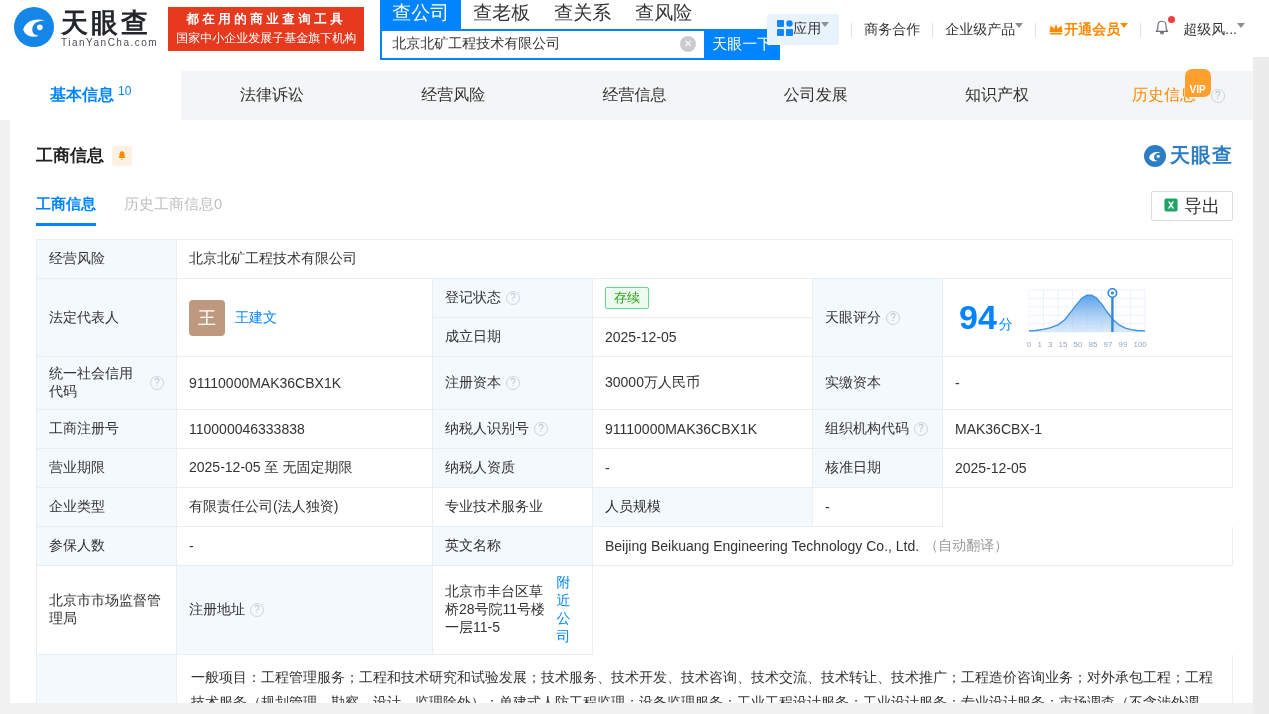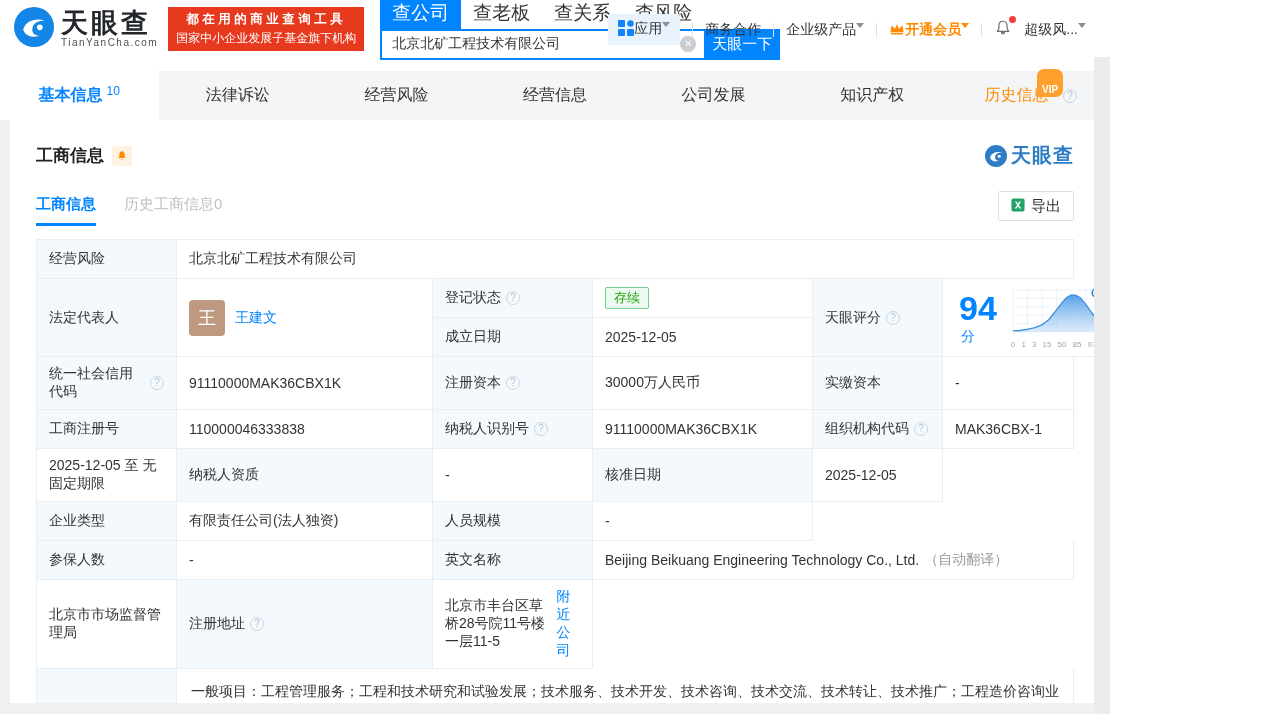--- a/index.html
+++ b/index.html
@@ -1,17 +1,17 @@
 <!DOCTYPE html>
 <html><head>
 <meta charset="utf-8">
 <style>
   * { margin:0; padding:0; box-sizing:border-box; }
   body { font-family:"Liberation Sans","DejaVu Sans",sans-serif; background:#fff; }
-  .page { position:relative; width:1110px; height:714px; background:#fff; overflow:hidden; }
+  .page { position:relative; width:1269px; height:714px; background:#fff; overflow:hidden; }
 
   
   .topbar { height:57px; display:flex; align-items:center; padding-left:14px; position:relative; }
   .logo { display:flex; align-items:center; gap:7px; cursor:pointer; }
   .logo-text .cn { font-size:27px; font-weight:bold; color:#23272c; letter-spacing:3px; line-height:1.05; }
   .logo-text .en { font-size:10px; color:#4a4f55; letter-spacing:1.5px; }
   .promo { background:#e7391e; color:#fff; margin-left:10px; padding:4px 8px; text-align:center; }
   .promo .l1 { font-size:12.5px; font-weight:bold; letter-spacing:3.5px; }
   .promo .l2 { font-size:12px; margin-top:2px; }
 
@@ -53,21 +53,21 @@
   .section-head { display:flex; align-items:center; }
   .section-title { font-size:17px; font-weight:bold; color:#222; }
   .bell-badge { width:20px; height:20px; background:#fdf2e2; border-radius:3px; margin-left:8px; display:flex; align-items:center; justify-content:center; }
   .watermark { margin-left:auto; display:flex; align-items:center; gap:4px; }
   .watermark .wm-text { font-size:20px; font-weight:bold; color:#2d7dc5; letter-spacing:1px; }
 
   .subtab-row { display:flex; align-items:center; margin-top:22px; }
   .subtab { font-size:15px; color:#c0c0c0; margin-right:28px; padding-bottom:12px; position:relative; cursor:pointer; }
   .subtab.active { color:#0084ff; font-weight:bold; }
   .subtab.active::after { content:""; position:absolute; bottom:0; left:0; right:0; height:3px; background:#0084ff; }
-  .export-btn { margin-left:auto; display:flex; align-items:center; gap:6px; border:1px solid #ddd; border-radius:2px; background:#fff; height:30px; padding:0 12px; font-size:15px; color:#333; cursor:pointer; margin-bottom:8px; font-family:inherit; }
+  .export-btn { margin-left:auto; display:flex; align-items:center; gap:6px; border:1px solid #ddd; border-radius:2px; background:#fff; height:30px; padding:0 12px; font-size:18px; color:#333; cursor:pointer; margin-bottom:8px; font-family:inherit; }
 
   
   .info-table { margin-top:10px; border-top:1px solid #e9eef3; border-left:1px solid #e9eef3; font-size:14px; color:#333; }
   .row { display:grid; }
   .r-std { grid-template-columns:140px 256px 160px 220px 130px 1fr; }
   .r1  { grid-template-columns:140px 1fr; }
   .r2  { grid-template-columns:140px 256px 380px 130px 1fr; }
   .r78 { grid-template-columns:140px 256px 160px 1fr; }
   .r9  { grid-template-columns:140px 1fr; }
   .c { border-right:1px solid #e9eef3; border-bottom:1px solid #e9eef3; padding:8px 12px; display:flex; align-items:center; gap:5px; min-height:39px; }
@@ -370,20 +370,23 @@
         <div class="c lbl">
             <span>组织机构代码</span>
             <span class="help">?</span>
           </div>
         <div class="c">
             <span>MAK36CBX-1</span>
           </div>
       </div>
 
       <div class="row r-std">
+        <div class="c lbl">
+            <span>营业期限</span>
+          </div>
         <div class="c">
             <span>2025-12-05 至 无固定期限</span>
           </div>
         <div class="c lbl">
             <span>纳税人资质</span>
           </div>
         <div class="c">
             <span>-</span>
           </div>
         <div class="c lbl">
@@ -393,20 +396,23 @@
             <span>2025-12-05</span>
           </div>
       </div>
 
       <div class="row r-std">
         <div class="c lbl">
             <span>企业类型</span>
           </div>
         <div class="c">
             <span>有限责任公司(法人独资)</span>
+          </div>
+        <div class="c">
+            <span>专业技术服务业</span>
           </div>
         <div class="c lbl">
             <span>人员规模</span>
           </div>
         <div class="c">
             <span>-</span>
           </div>
       </div>
 
       <div class="row r78">

